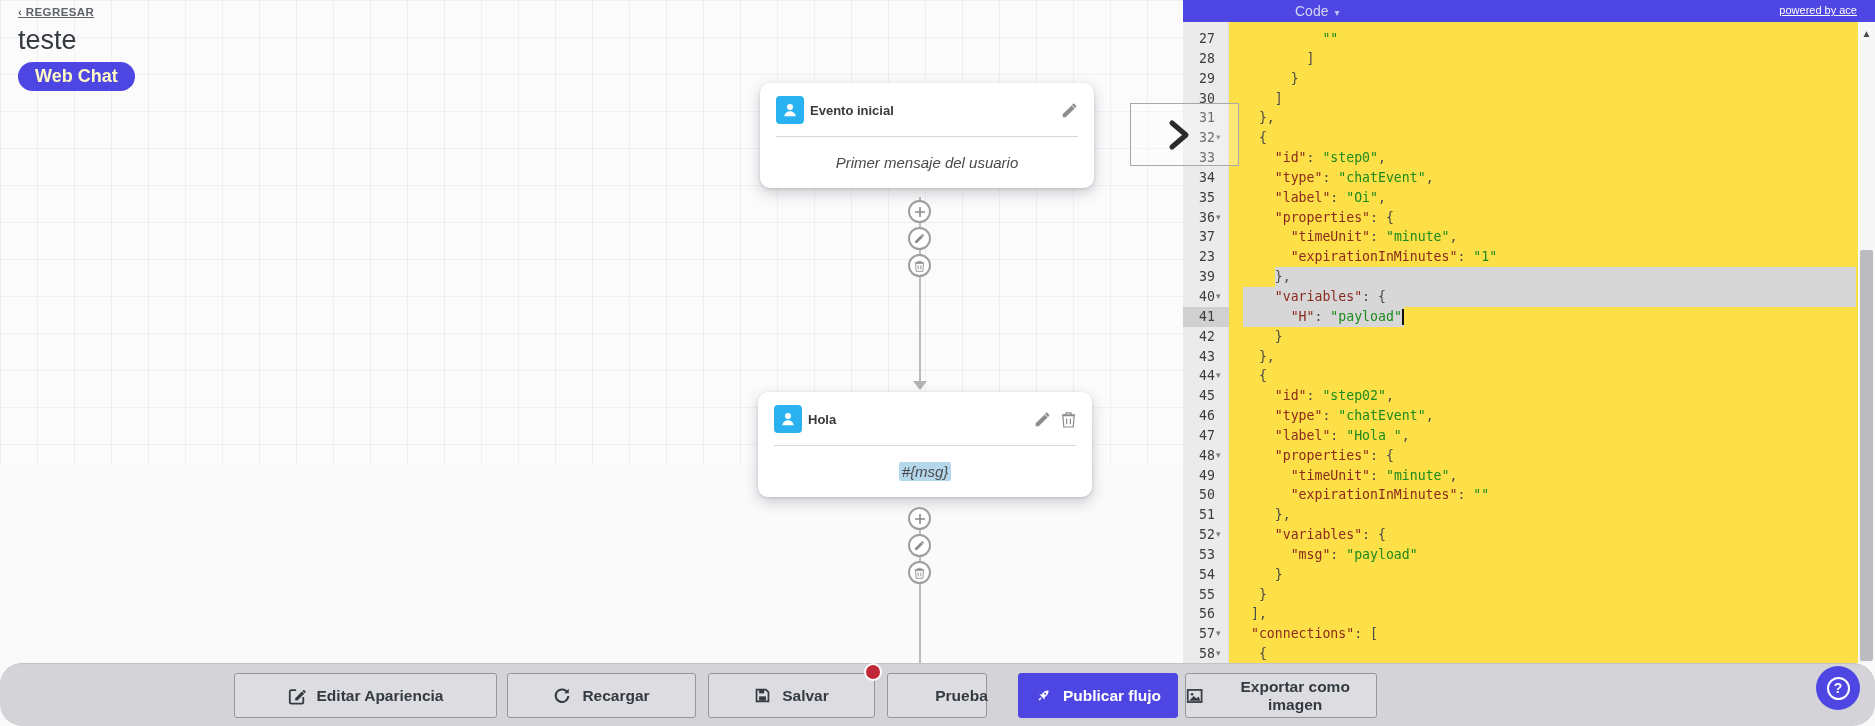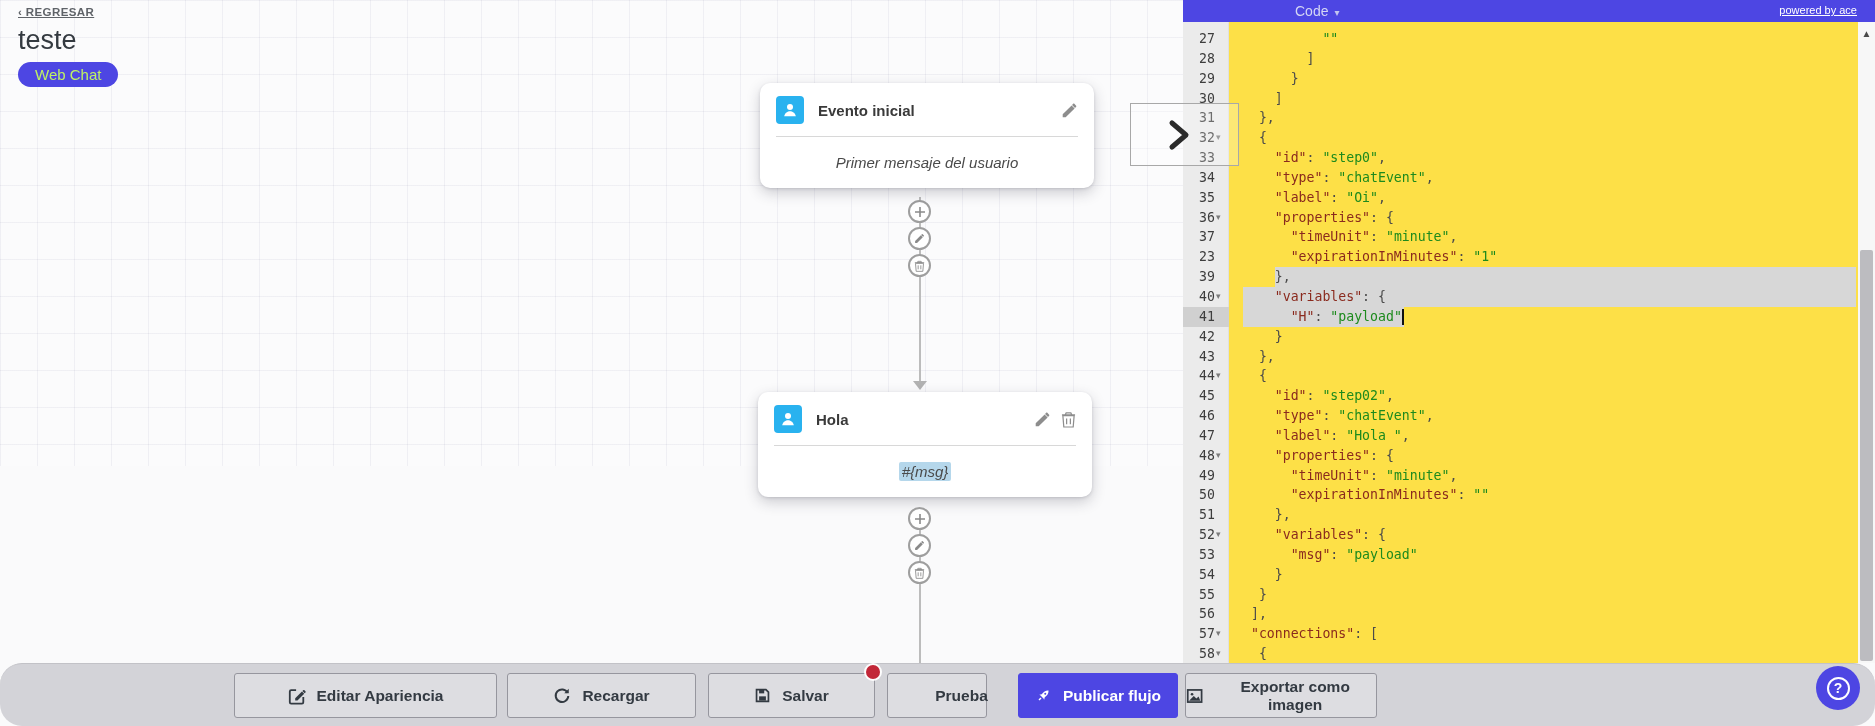--- a/index.html
+++ b/index.html
@@ -11,29 +11,29 @@
     background-color:#fbfbfc;
     background-image:linear-gradient(to right, rgba(90,90,140,.07) 1px, transparent 1px),
                      linear-gradient(to bottom, rgba(90,90,140,.07) 1px, transparent 1px);
     background-size:37px 37px; }
 
   #page-head { position:absolute; left:18px; top:6px; z-index:4; }
   .back-link { font-size:11.5px; font-weight:bold; letter-spacing:.4px; color:#5f6368;
     text-decoration:underline; cursor:pointer; }
   .flow-title { font-size:27px; font-weight:500; color:#343a40; margin-top:7px; }
   .channel-pill { display:inline-block; margin-top:6px; background:var(--accent,#4d46e3);
-    color:#bef264; font-size:15px; font-weight:normal; padding:4px 17px; border-radius:15px; }
+    color:#fef9c3; font-size:18px; font-weight:bold; padding:4px 17px; border-radius:15px; }
 
   
   .node { position:absolute; width:334px; background:#fff; border-radius:10px; z-index:2;
     box-shadow:0 5px 14px rgba(40,40,60,.22), 0 1px 3px rgba(40,40,60,.15); }
   .node-head { display:flex; align-items:center; padding:13px 16px 12px; }
   .node-ico { width:28px; height:28px; border-radius:4px; background:var(--icon-blue,#29b2ef);
     display:flex; align-items:center; justify-content:center; flex:0 0 28px; }
-  .node-title { flex:1; margin-left:14px; font-size:15px; font-weight:bold; color:#3a3a3a; }
+  .node-title { flex:1; margin-left:6px; font-size:13px; font-weight:bold; color:#3a3a3a; }
   .node-actions { display:flex; gap:10px; align-items:center; }
   .node-actions svg { cursor:pointer; }
   .node-divider { border-top:1px solid #d8d8d8; margin:0 16px; }
   .node-body { text-align:center; font-size:15px; font-style:italic; color:#4a4a4a; padding:17px 10px; }
   .msg-highlight { background:#b5d7eb; padding:1px 3px; border-radius:2px; }
 
   .vline { position:absolute; width:2px; background:#bcbcbc; left:919px; z-index:1; }
   .arrow-down { position:absolute; left:913px; width:0; height:0; z-index:1;
     border-left:7px solid transparent; border-right:7px solid transparent; border-top:9px solid #b2b2b2; }
   .conn-btn { position:absolute; left:908px; width:23px; height:23px; border-radius:50%;

